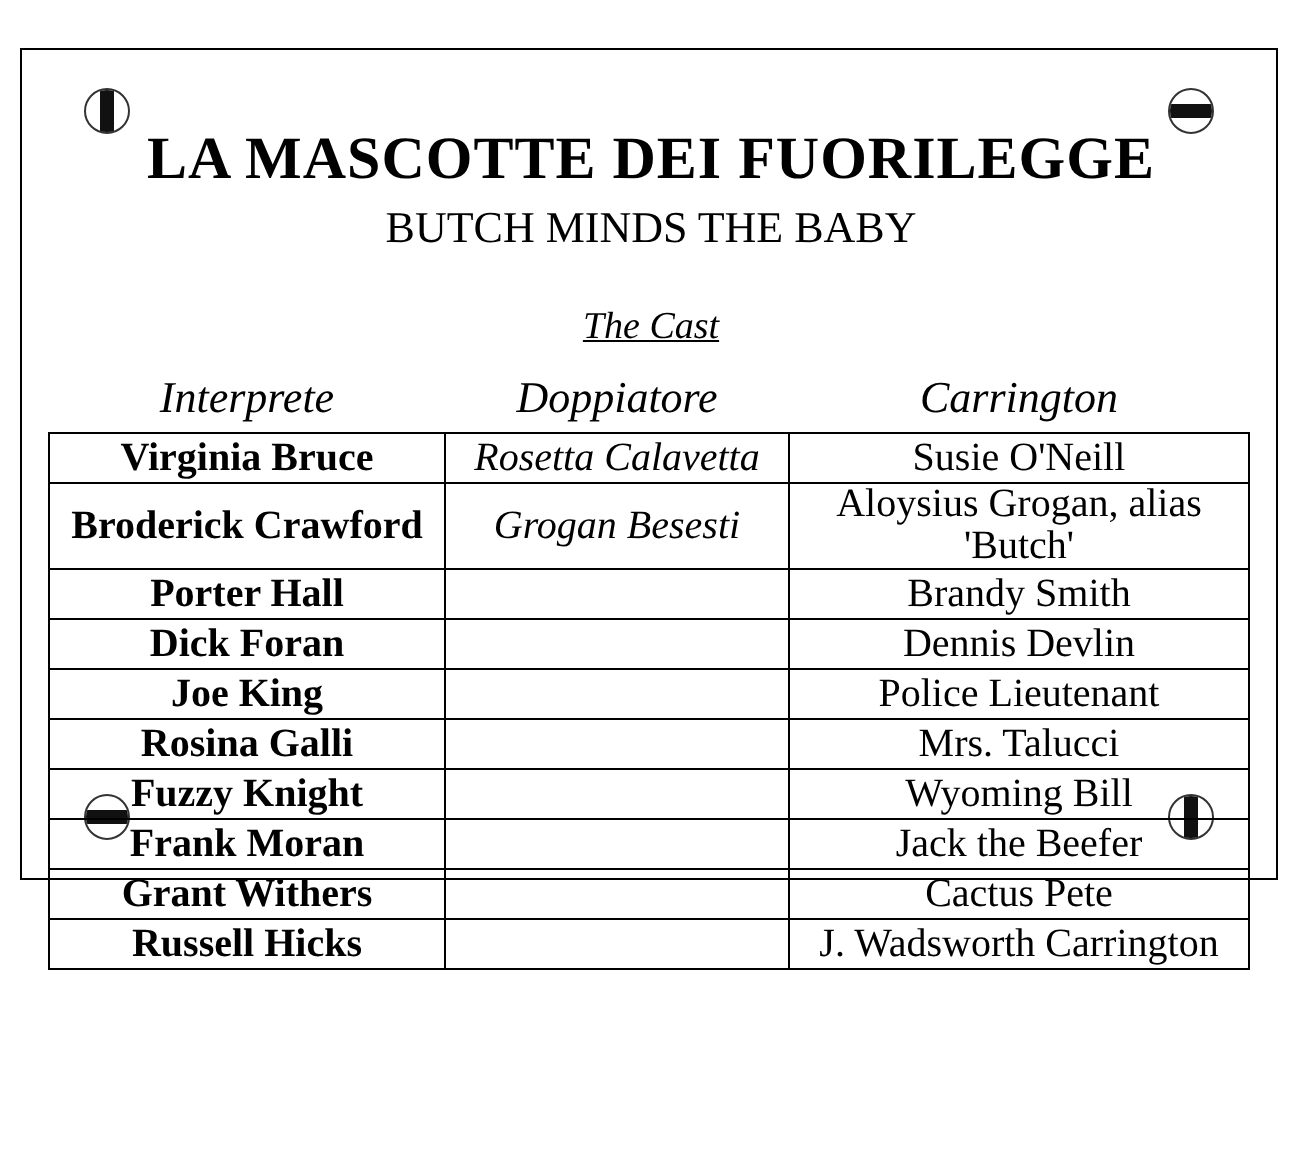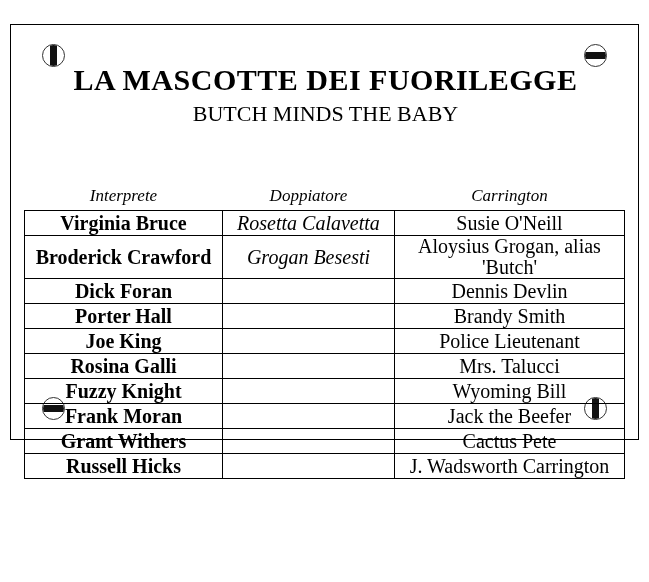--- a/index.html
+++ b/index.html
@@ -98,21 +98,21 @@
     table-layout: fixed;
   }
   table.cast col.c1 { width: 198px; }
   table.cast col.c2 { width: 172px; }
   table.cast col.c3 { width: 230px; }
 
   table.cast thead th {
     border: none;
     font-weight: normal;
     font-style: italic;
-    font-size: 17px;
+    font-size: 22px;
     text-align: center;
     padding: 1px 0 4px 0;
     color: #000000;
   }
   table.cast tbody td {
     border: 1px solid #000000;
     height: 24px;
     text-align: center;
     vertical-align: middle;
     font-size: 20px;
@@ -141,20 +141,21 @@
       </div>
     <div class="hole bl">
         <span class="ink"></span>
       </div>
     <div class="hole br">
         <span class="ink"></span>
       </div>
 
     <div class="title">LA MASCOTTE DEI FUORILEGGE</div>
     <div class="subtitle">BUTCH MINDS THE BABY</div>
+    <div class="section-heading">The Cast</div>
 
     <div class="cast-wrap">
       <table class="cast">
         <colgroup>
           <col class="c1">
             <col class="c2">
             <col class="c3">
         </colgroup>
         <thead>
           <tr>
@@ -168,28 +169,28 @@
             <td class="interprete">Virginia Bruce</td>
             <td class="doppiatore">Rosetta Calavetta</td>
             <td class="personaggio">Susie O'Neill</td>
           </tr>
           <tr>
             <td class="interprete">Broderick Crawford</td>
             <td class="doppiatore">Grogan Besesti</td>
             <td class="personaggio">Aloysius Grogan, alias 'Butch'</td>
           </tr>
           <tr>
+            <td class="interprete">Porter Hall</td>
+            <td class="doppiatore"></td>
+            <td class="personaggio">Brandy Smith</td>
+          </tr>
+          <tr>
             <td class="interprete">Dick Foran</td>
             <td class="doppiatore"></td>
             <td class="personaggio">Dennis Devlin</td>
-          </tr>
-          <tr>
-            <td class="interprete">Porter Hall</td>
-            <td class="doppiatore"></td>
-            <td class="personaggio">Brandy Smith</td>
           </tr>
           <tr>
             <td class="interprete">Joe King</td>
             <td class="doppiatore"></td>
             <td class="personaggio">Police Lieutenant</td>
           </tr>
           <tr>
             <td class="interprete">Rosina Galli</td>
             <td class="doppiatore"></td>
             <td class="personaggio">Mrs. Talucci</td>

